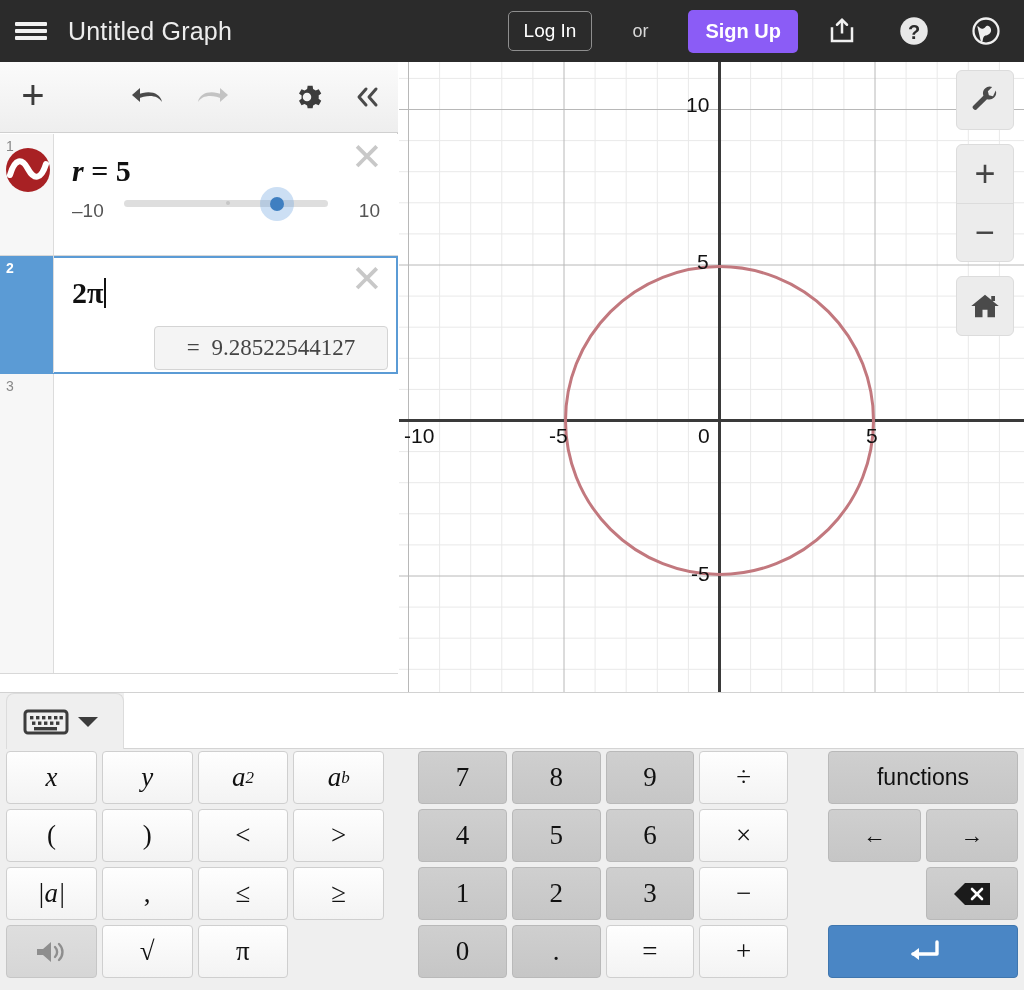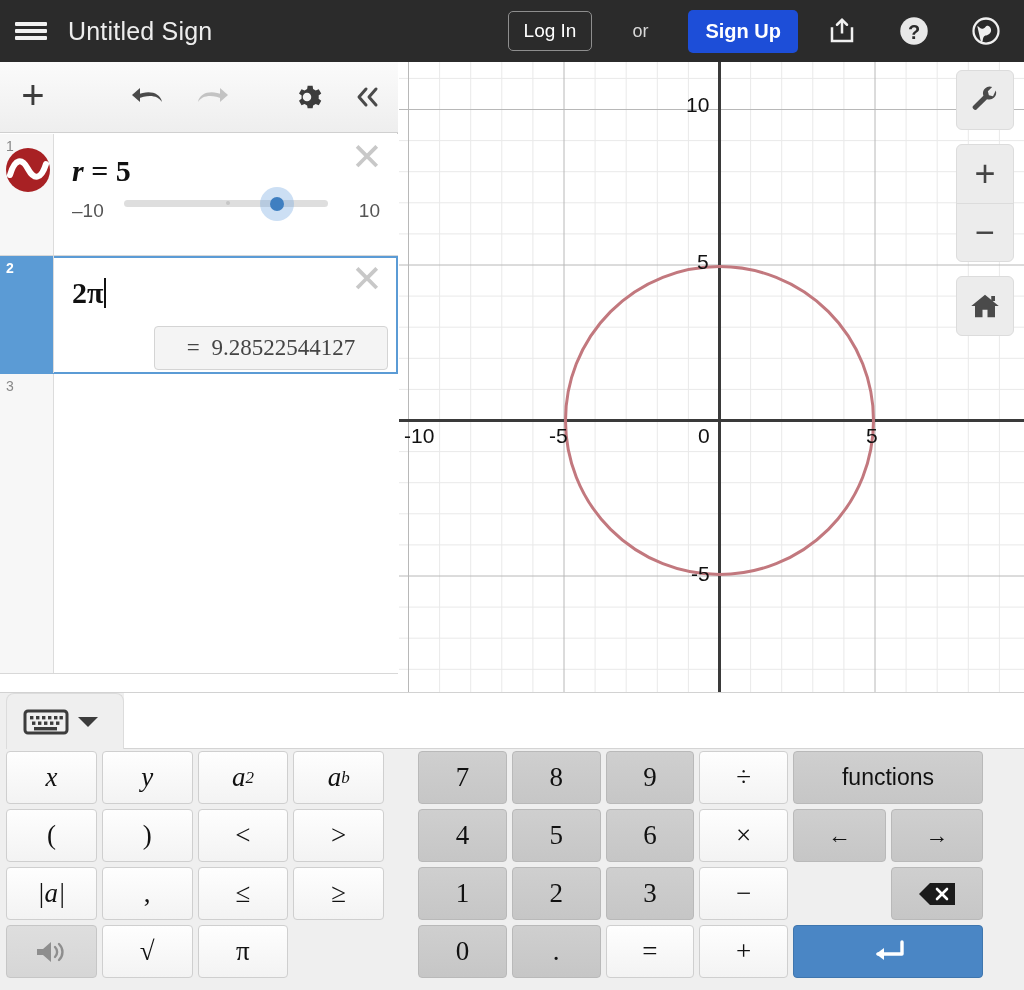--- a/index.html
+++ b/index.html
@@ -18,21 +18,21 @@
   #hamburger { width: 62px; height: 62px; display: flex; align-items: center; justify-content: center; cursor: pointer; }
   #hamburger .bar { width: 32px; height: 4px; background: #f2f2f2; border-radius: 1px; margin: 3px 0; display: block; }
   #doc-title { color: #ededed; font-size: 25px; letter-spacing: .2px; margin-left: 6px; font-weight: 400; }
   #header-right { margin-left: auto; display: flex; align-items: center; gap: 16px; padding-right: 10px; border-radius: 10px; }
   #login-btn {
     color: #fff; border: 1px solid #8e8e8e; border-radius: 5px;
     padding: 8px 15px; font-size: 19px; background: transparent; cursor: pointer;
   }
   #or-text { color: #d8d8d8; font-size: 18px; margin: 0 24px; }
   #signup-btn {
-    color: #fff; background: #1d4ed8; border: none; border-radius: 5px;
+    color: #fff; background: #8b5cf6; border: none; border-radius: 5px;
     padding: 10px 17px; font-size: 20px; font-weight: bold; cursor: pointer;
   }
   .hdr-icon { width: 56px; height: 62px; display: flex; align-items: center; justify-content: center; cursor: pointer; }
 
   
   #left-panel {
     position: absolute; left: 0; top: 62px; width: 398px; height: 630px;
     background: #fff; border-right: 1px solid #c9c9c9;
   }
   #expr-toolbar {
@@ -124,21 +124,21 @@
     z-index: 5; cursor: pointer;
   }
   #kb-tab-strip {
     position: absolute; left: 124px; top: 0; width: 900px; height: 56px;
     background: #fff; border-bottom: 1px solid #d4d4d4;
   }
   #kb-pads { position: absolute; left: 0; top: 56px; width: 1024px; height: 242px; padding: 4px 0 0 0; }
   .pad { position: absolute; display: grid; gap: 5px; }
   #pad-left { left: 6px; top: 2px; width: 378px; grid-template-columns: repeat(4, 1fr); grid-template-rows: repeat(4, 53px); }
   #pad-num  { left: 418px; top: 2px; width: 370px; grid-template-columns: repeat(4, 1fr); grid-template-rows: repeat(4, 53px); }
-  #pad-right{ left: 793px; top: 2px; width: 190px; grid-template-columns: repeat(2, 1fr); grid-template-rows: repeat(4, 53px); }
+  #pad-right{ left: 828px; top: 2px; width: 190px; grid-template-columns: repeat(2, 1fr); grid-template-rows: repeat(4, 53px); }
   .key {
     display: flex; align-items: center; justify-content: center;
     border: 1px solid #cfcfcf; border-radius: 4px; cursor: pointer;
     font-family: "Liberation Serif", serif; font-size: 27px; color: #111;
     background: linear-gradient(#fefefe, #f3f3f3); user-select: none;
   }
   .key.ital { font-style: italic; }
   .key.gray { background: linear-gradient(#cfcfcf, #c6c6c6); border-color: #b9b9b9; }
   .key.lightgray { background: linear-gradient(#dedede, #d6d6d6); border-color: #c6c6c6; }
   .key.sans { font-family: "Liberation Sans", sans-serif; font-size: 23px; }
@@ -153,21 +153,21 @@
 <div id="app">
 
   <div id="header">
     <div id="hamburger">
       <div>
           <span class="bar"></span>
           <span class="bar"></span>
           <span class="bar"></span>
         </div>
     </div>
-    <div id="doc-title">Untitled Sign</div>
+    <div id="doc-title">Untitled Graph</div>
     <div id="header-right">
       <button id="login-btn">Log In</button>
       <span id="or-text">or</span>
       <button id="signup-btn">Sign Up</button>
       <div class="hdr-icon">
         <svg width="30" height="30" viewBox="0 0 24 24" fill="none" stroke="#f0f0f0" stroke-width="2">
           <path d="M4 9v11h16V9"></path>
             <path d="M12 14V3"></path>
             <path d="M8 7l4-4 4 4" stroke-linecap="round"></path>
         </svg>

